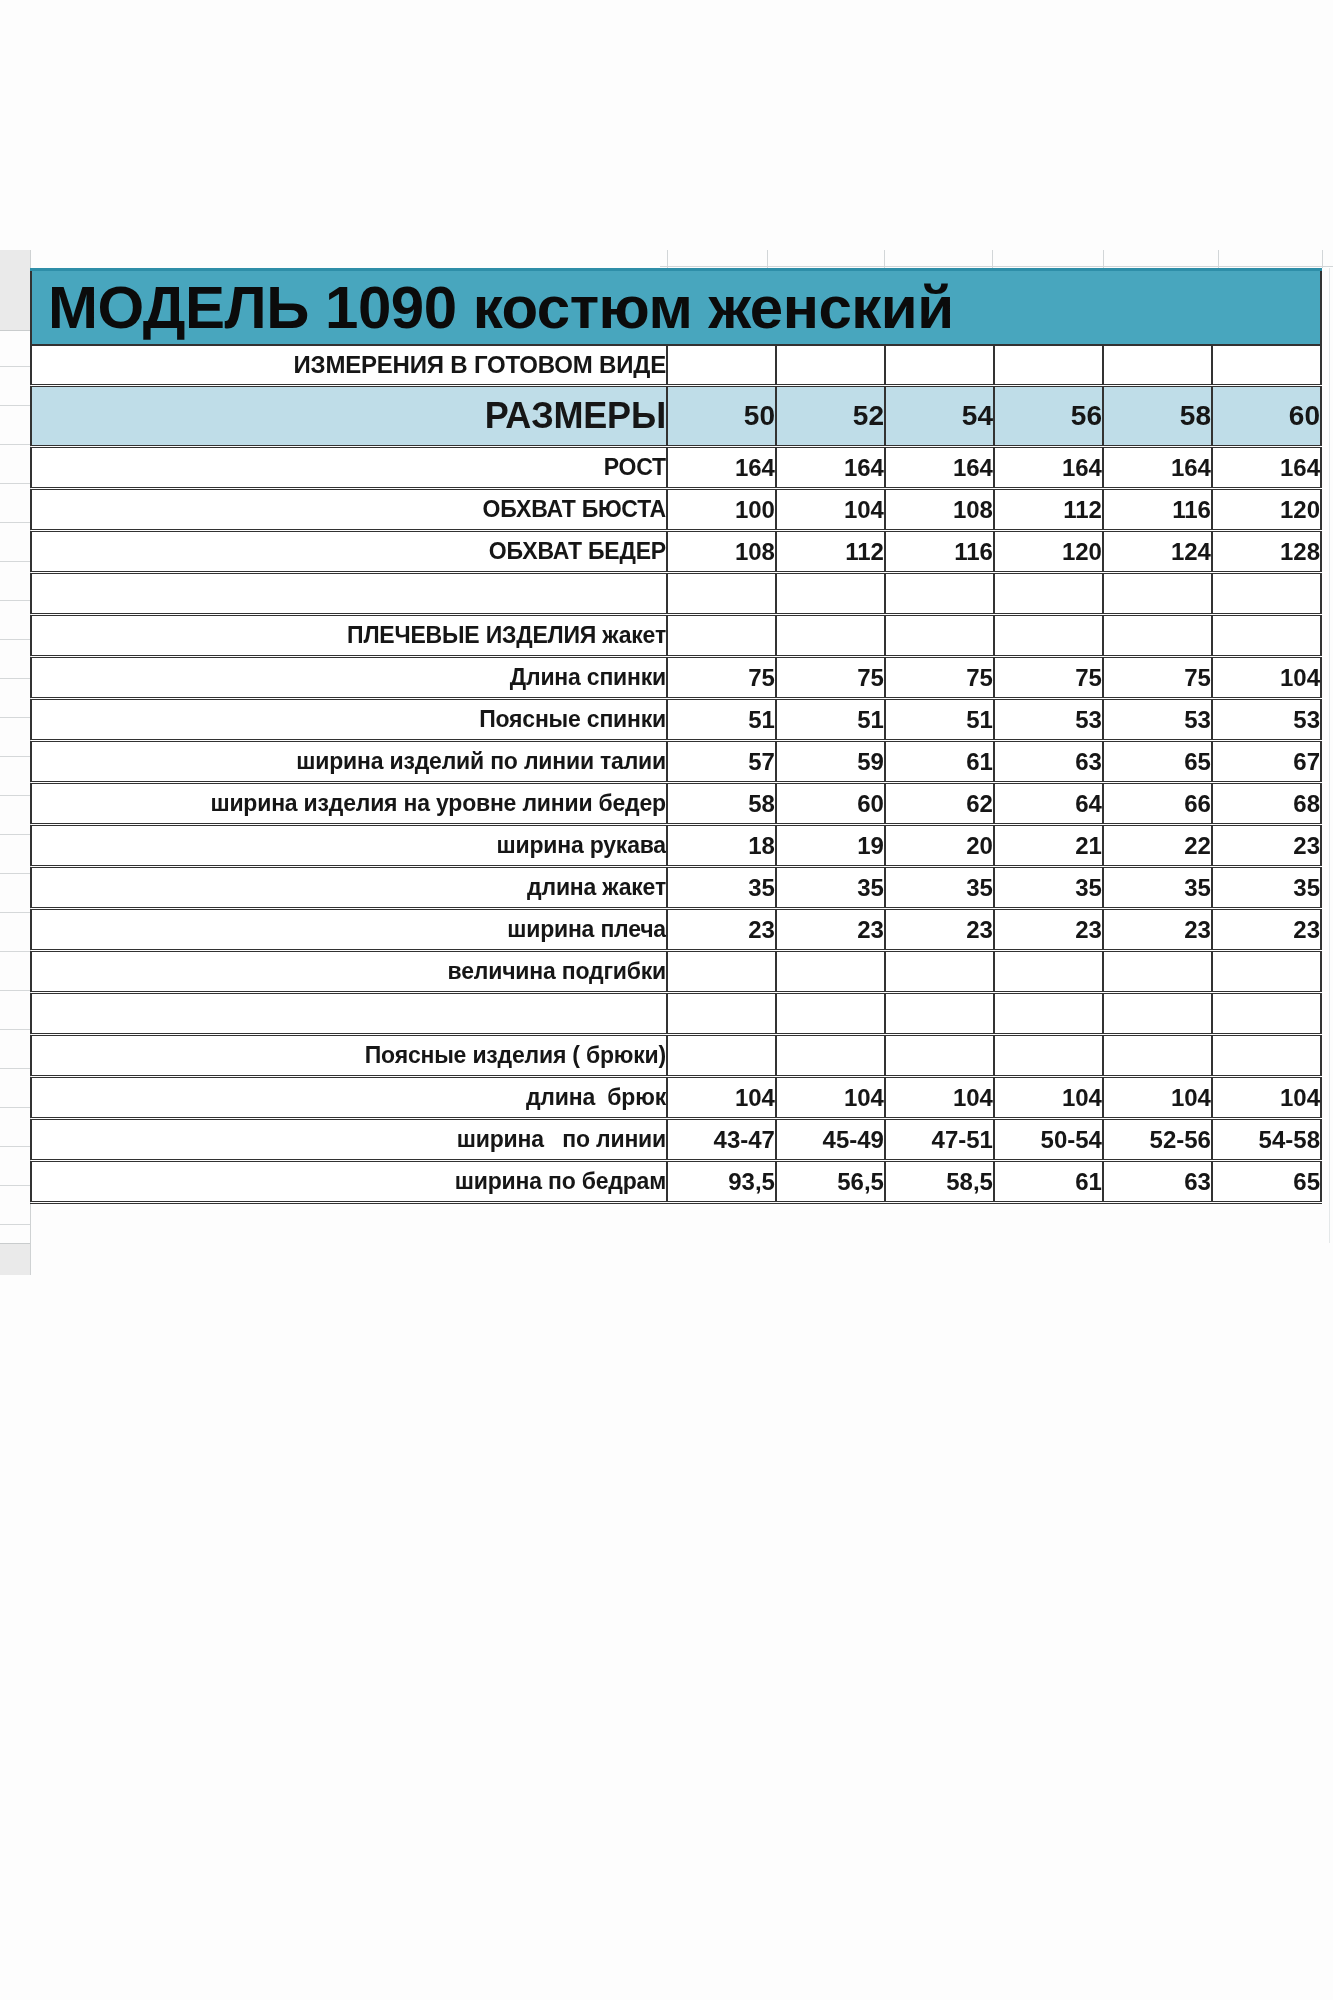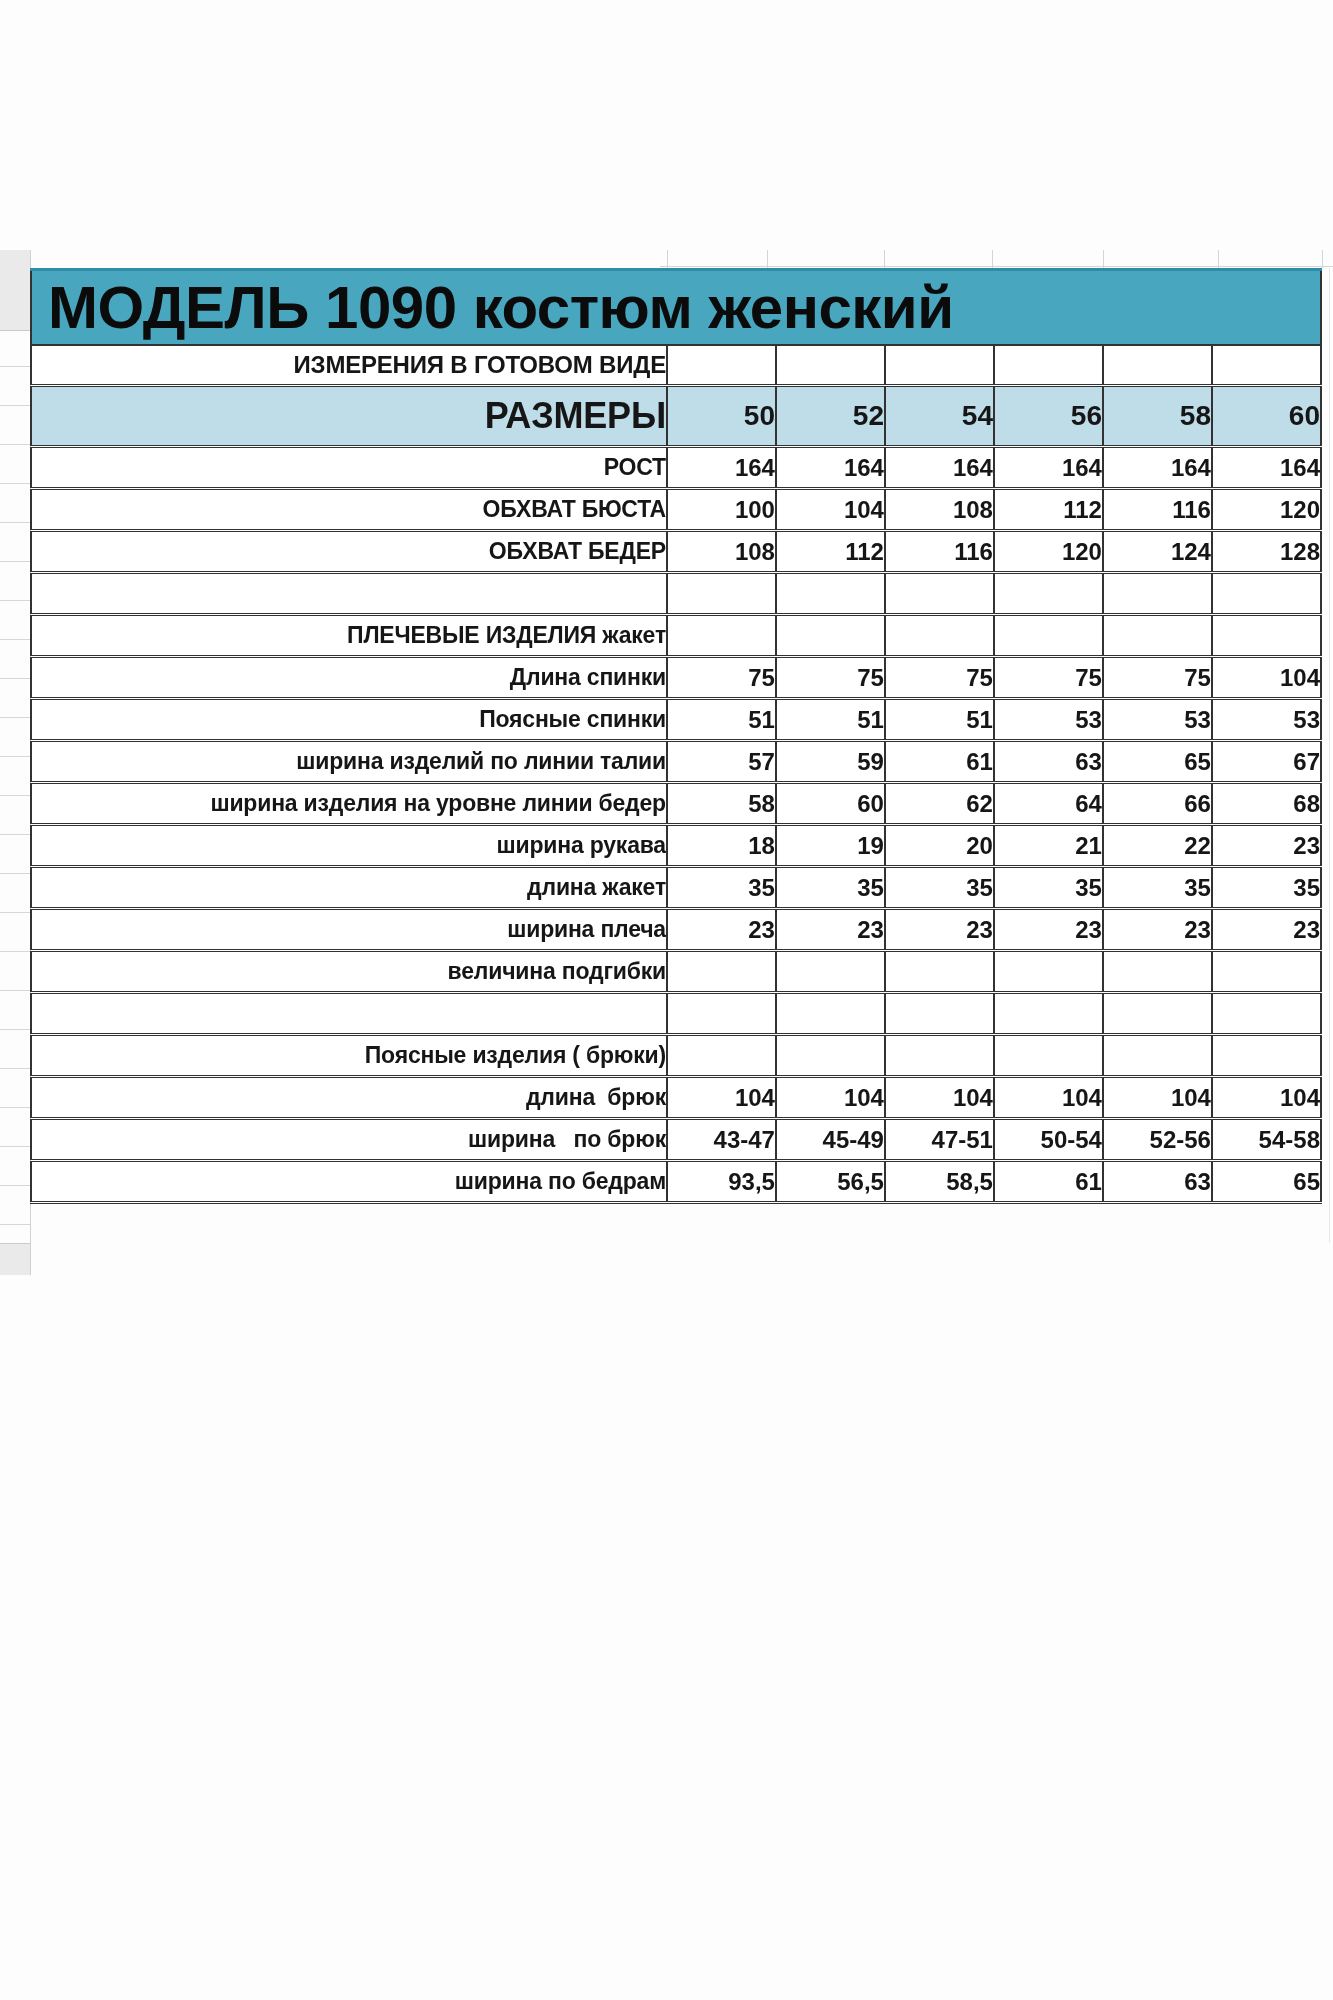--- a/index.html
+++ b/index.html
@@ -269,21 +269,21 @@
         <tr>
           <td class="label">длина  брюк</td>
           <td class="val">104</td>
           <td class="val">104</td>
           <td class="val">104</td>
           <td class="val">104</td>
           <td class="val">104</td>
           <td class="val">104</td>
         </tr>
         <tr>
-          <td class="label">ширина   по брюк</td>
+          <td class="label">ширина   по линии</td>
           <td class="val">43-47</td>
           <td class="val">45-49</td>
           <td class="val">47-51</td>
           <td class="val">50-54</td>
           <td class="val">52-56</td>
           <td class="val">54-58</td>
         </tr>
         <tr>
           <td class="label">ширина по бедрам</td>
           <td class="val">93,5</td>

